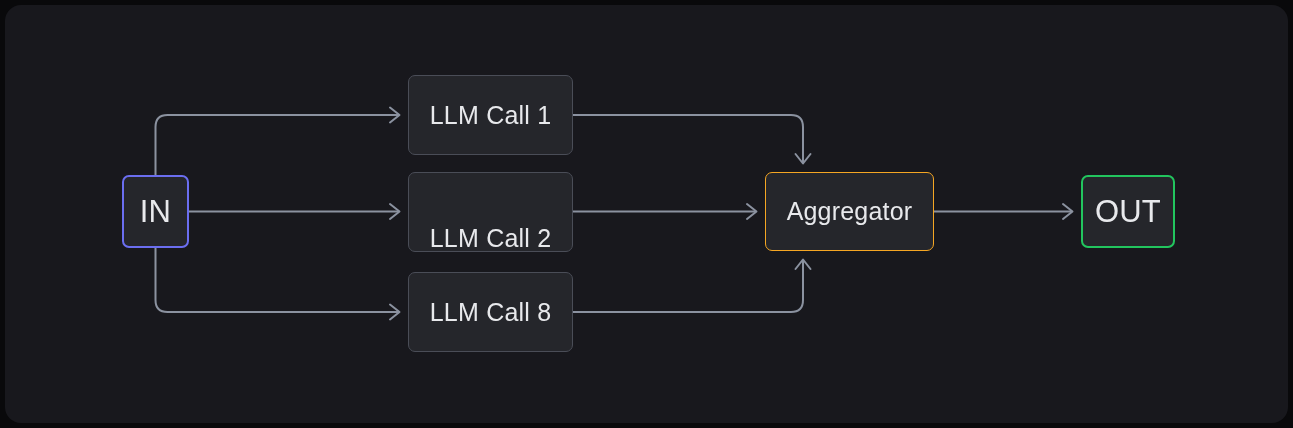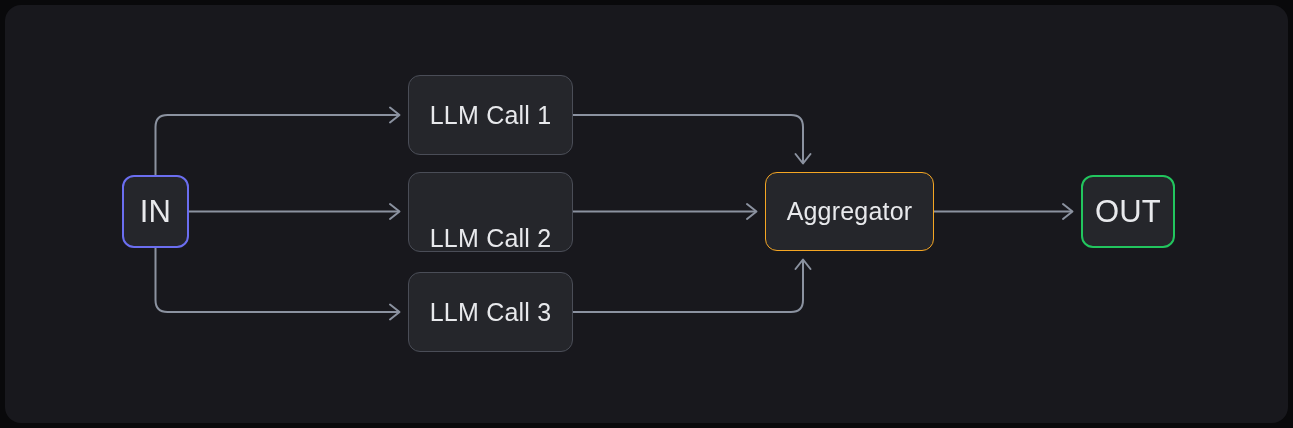--- a/index.html
+++ b/index.html
@@ -38,21 +38,21 @@
     height: 428px;
     pointer-events: none;
   }
   .node {
     position: absolute;
     box-sizing: border-box;
     display: flex;
     align-items: center;
     justify-content: center;
     background: #25262b;
-    border-radius: 12px;
+    border-radius: 7px;
     color: #e8e9ec;
     letter-spacing: 0.2px;
     white-space: nowrap;
   }
   .node-label {
     display: block;
     line-height: 1;
   }
   .node-io {
     border: 2px solid #4a4d57;
@@ -111,21 +111,21 @@
 
   <div class="node node-step" id="node-llm-1">
     <span class="node-label">LLM Call 1</span>
   </div>
 
   <div class="node node-step" id="node-llm-2">
     <span class="node-label">LLM Call 2</span>
   </div>
 
   <div class="node node-step" id="node-llm-3">
-    <span class="node-label">LLM Call 3</span>
+    <span class="node-label">LLM Call 8</span>
   </div>
 
   <div class="node node-step node-agg" id="node-aggregator">
     <span class="node-label">Aggregator</span>
   </div>
 
   <div class="node node-io node-out" id="node-out">
     <span class="node-label">OUT</span>
   </div>
 </div>

